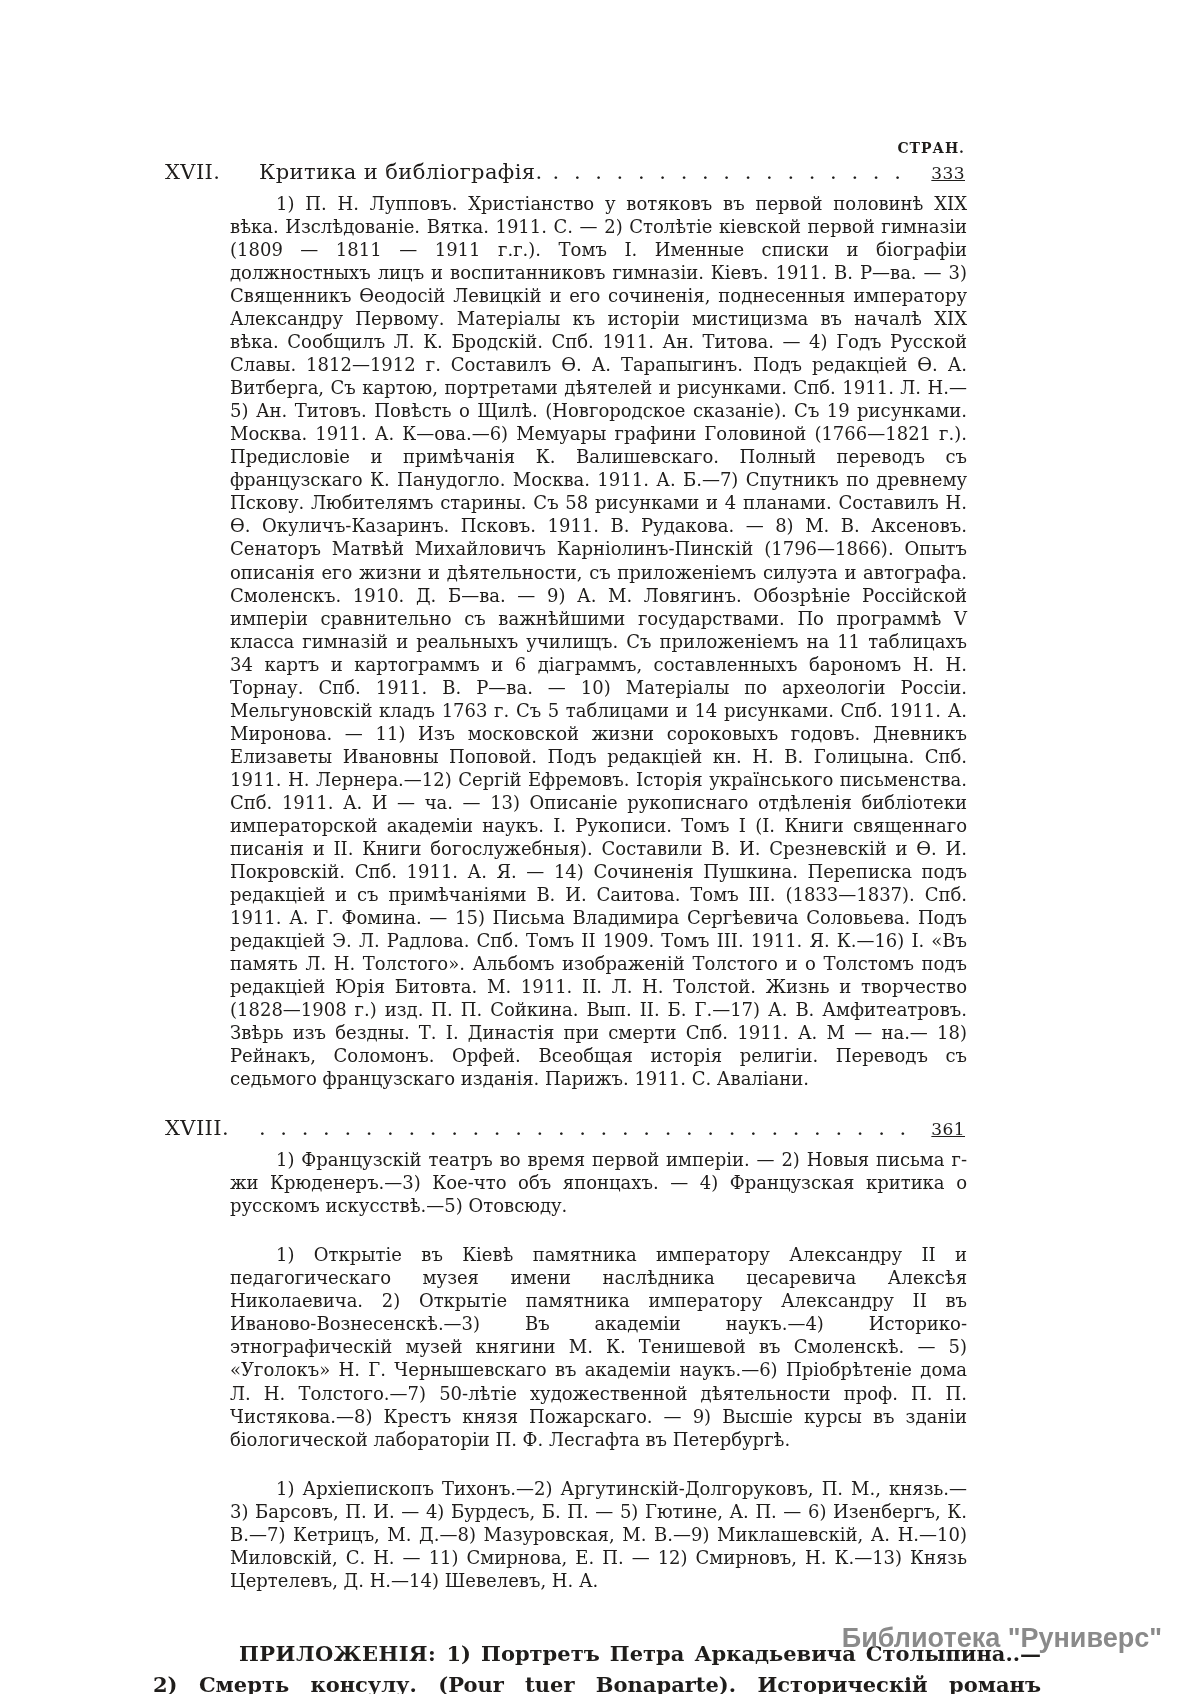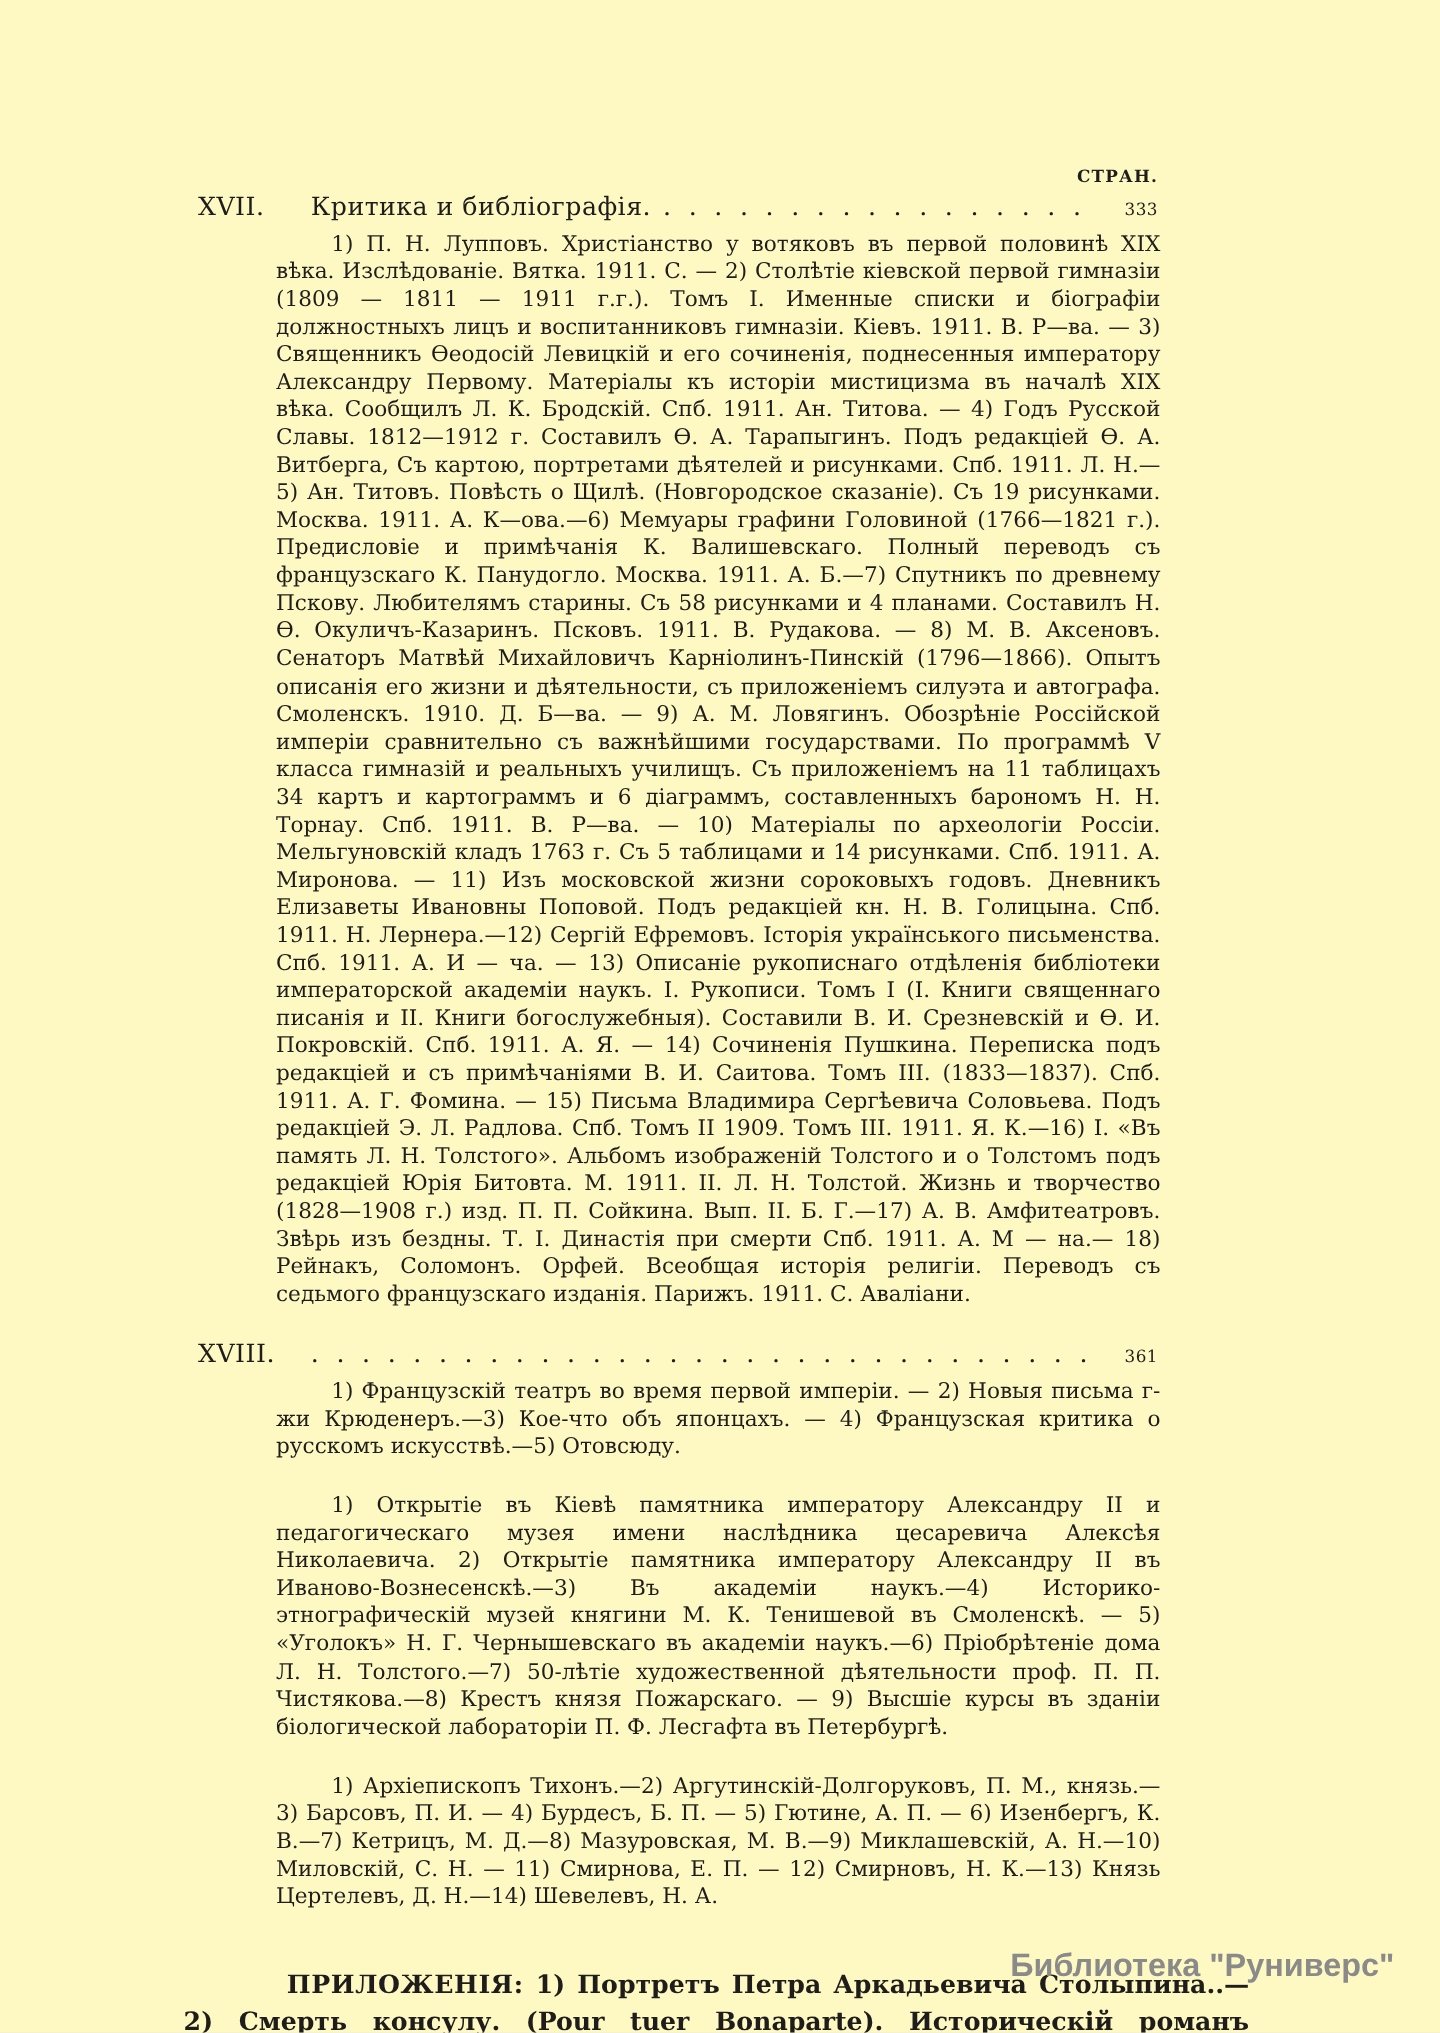--- a/index.html
+++ b/index.html
@@ -5,21 +5,21 @@
   html, body {
     margin: 0;
     padding: 0;
     background: #e8e8e8;
   }
   .page {
     position: relative;
     width: 1200px;
     height: 1694px;
     margin: 0 auto;
-    background: #fef9c3;
+    background: #ffffff;
     color: #1f1d1b;
     font-family: "DejaVu Serif", "Liberation Serif", serif;
     overflow: hidden;
     box-sizing: border-box;
     padding-top: 140px;
   }
   .content {
     margin-left: 165px;
     width: 800px;
   }
@@ -56,21 +56,22 @@
   }
   .dot-leader::after {
     content: ". . . . . . . . . . . . . . . . . . . . . . . . . . . . . . . . . . . . . . . . . . . . . . . . . . . . . . . .";
     letter-spacing: 4px;
     font-size: 21px;
   }
   .page-num {
     flex: 0 0 auto;
     min-width: 52px;
     text-align: right;
-    font-size: 14px;
+    font-size: 17px;
+    text-decoration: underline;
   }
   .annotation {
     margin: 8px 0 0 65px;
     width: 737px;
     font-size: 18px;
     line-height: 1.28;
     text-align: justify;
     text-indent: 46px;
     font-weight: 500;
   }

